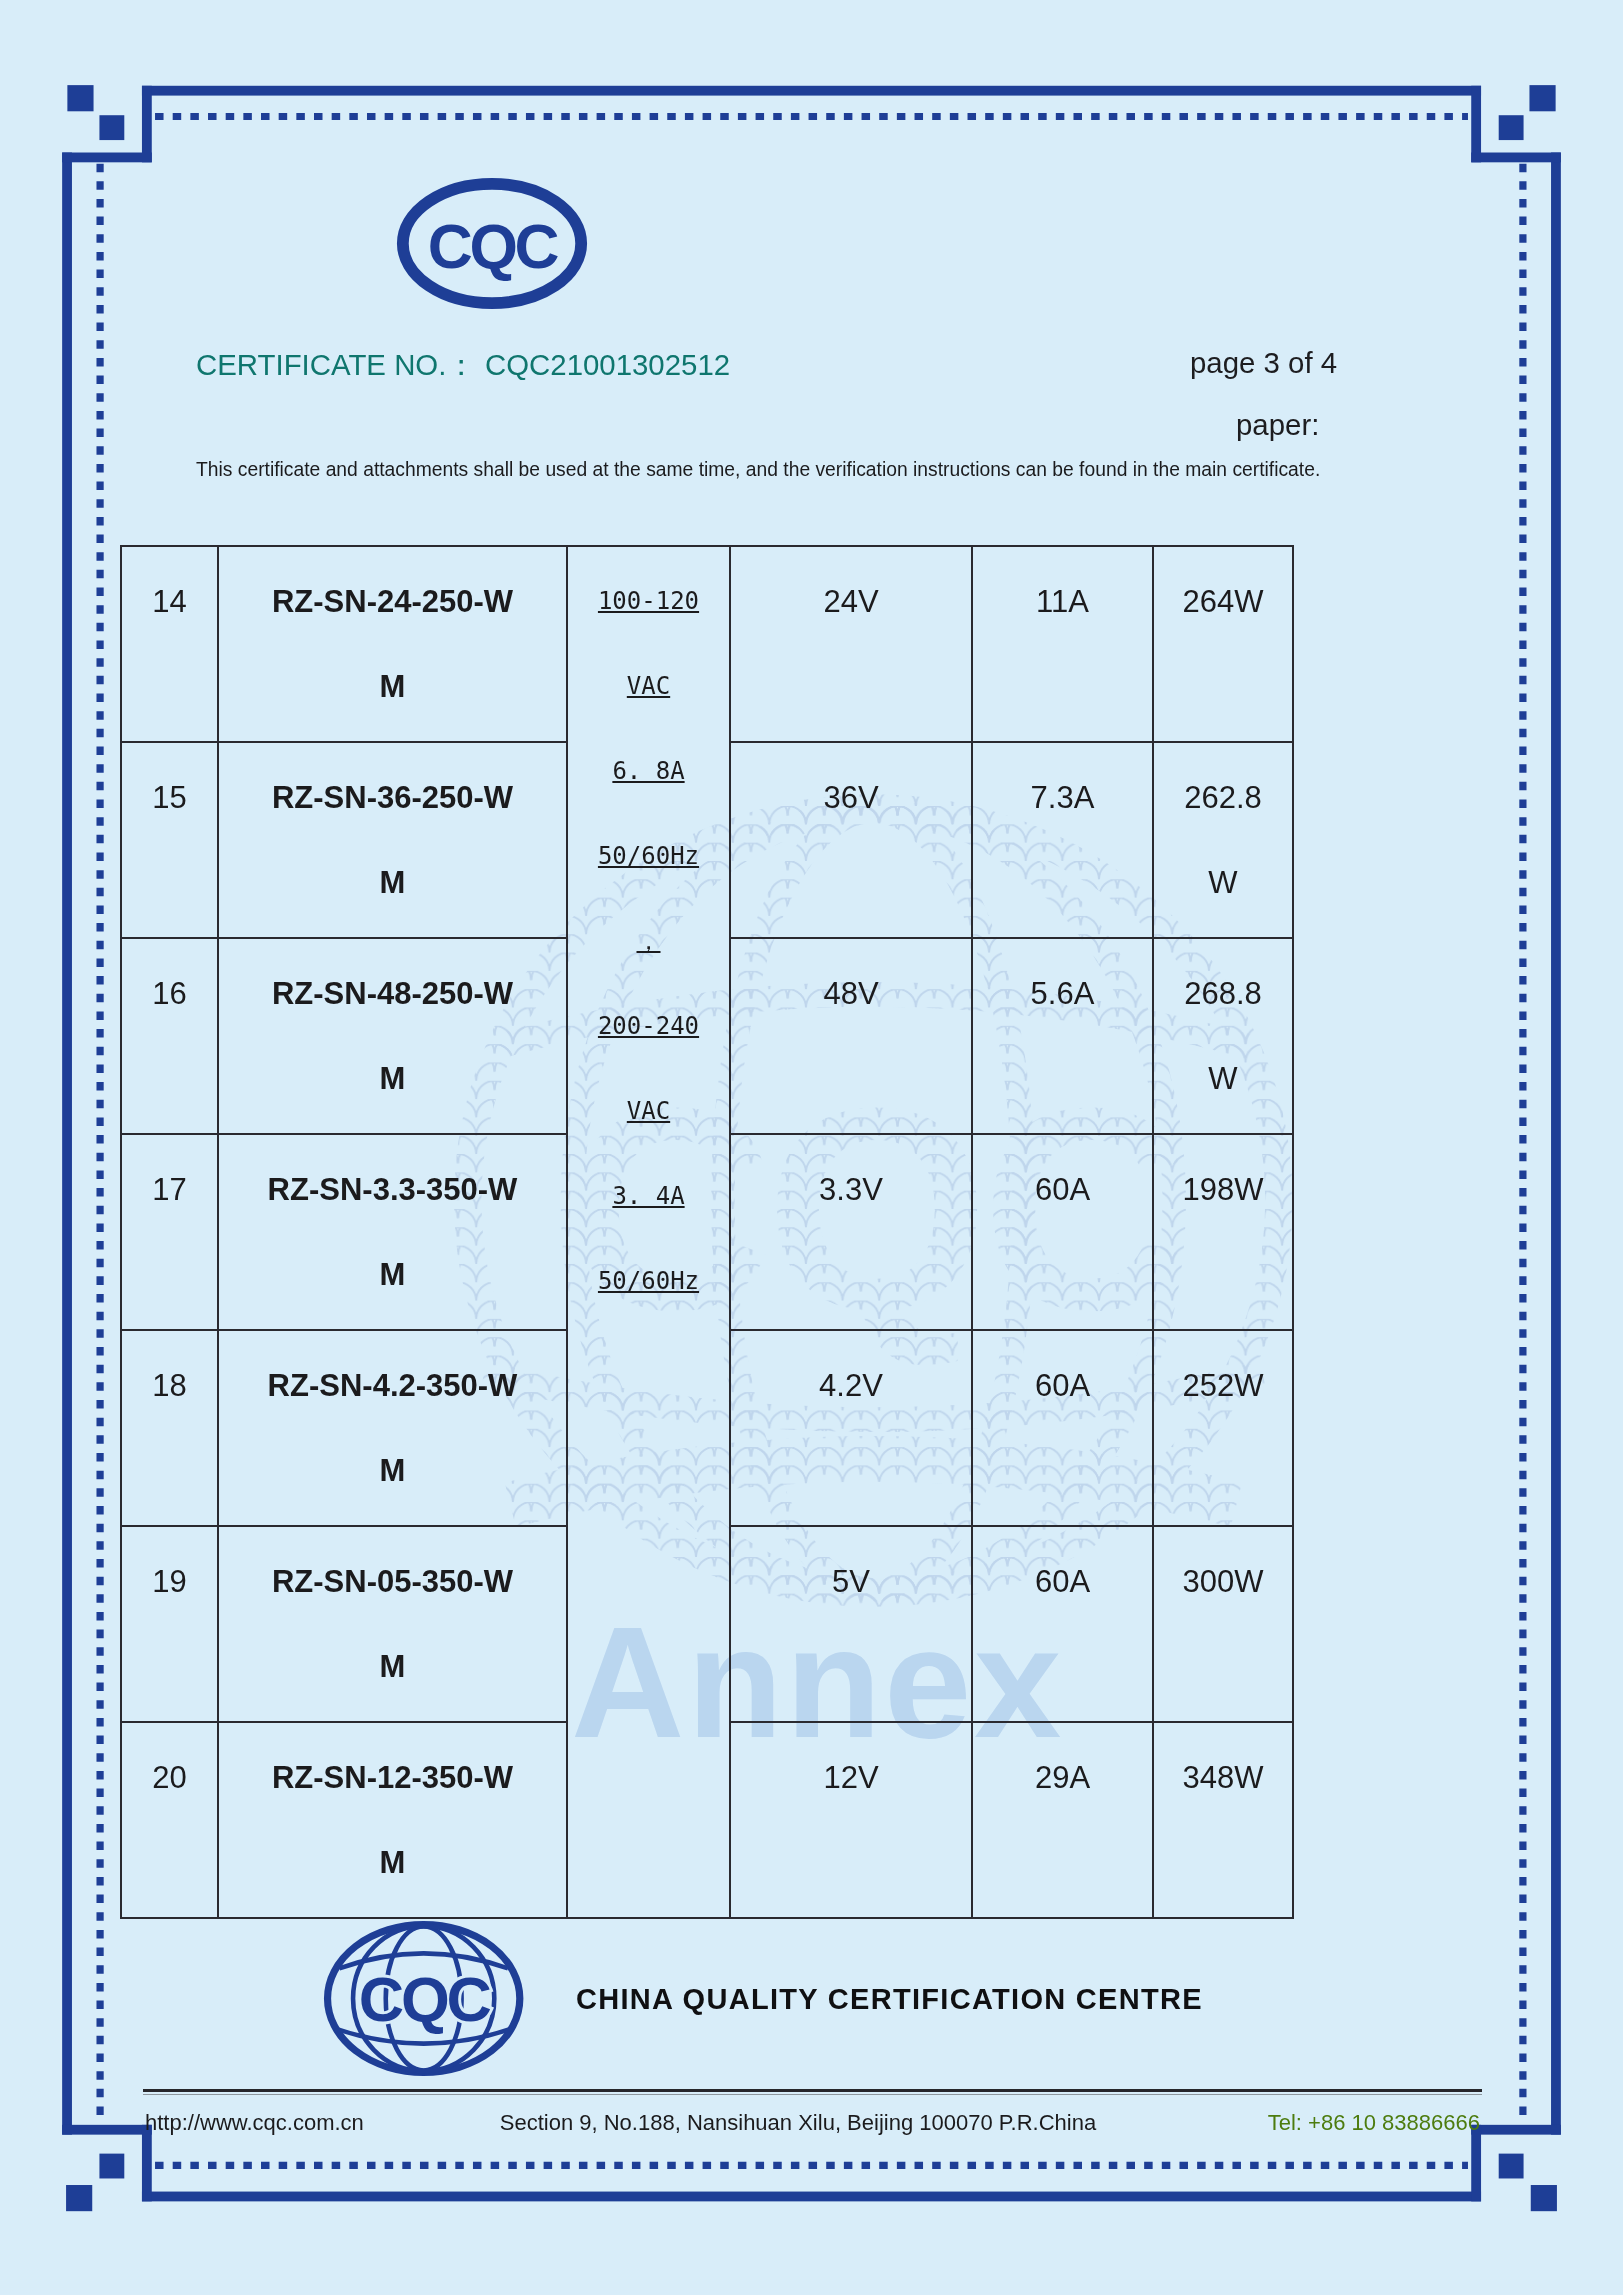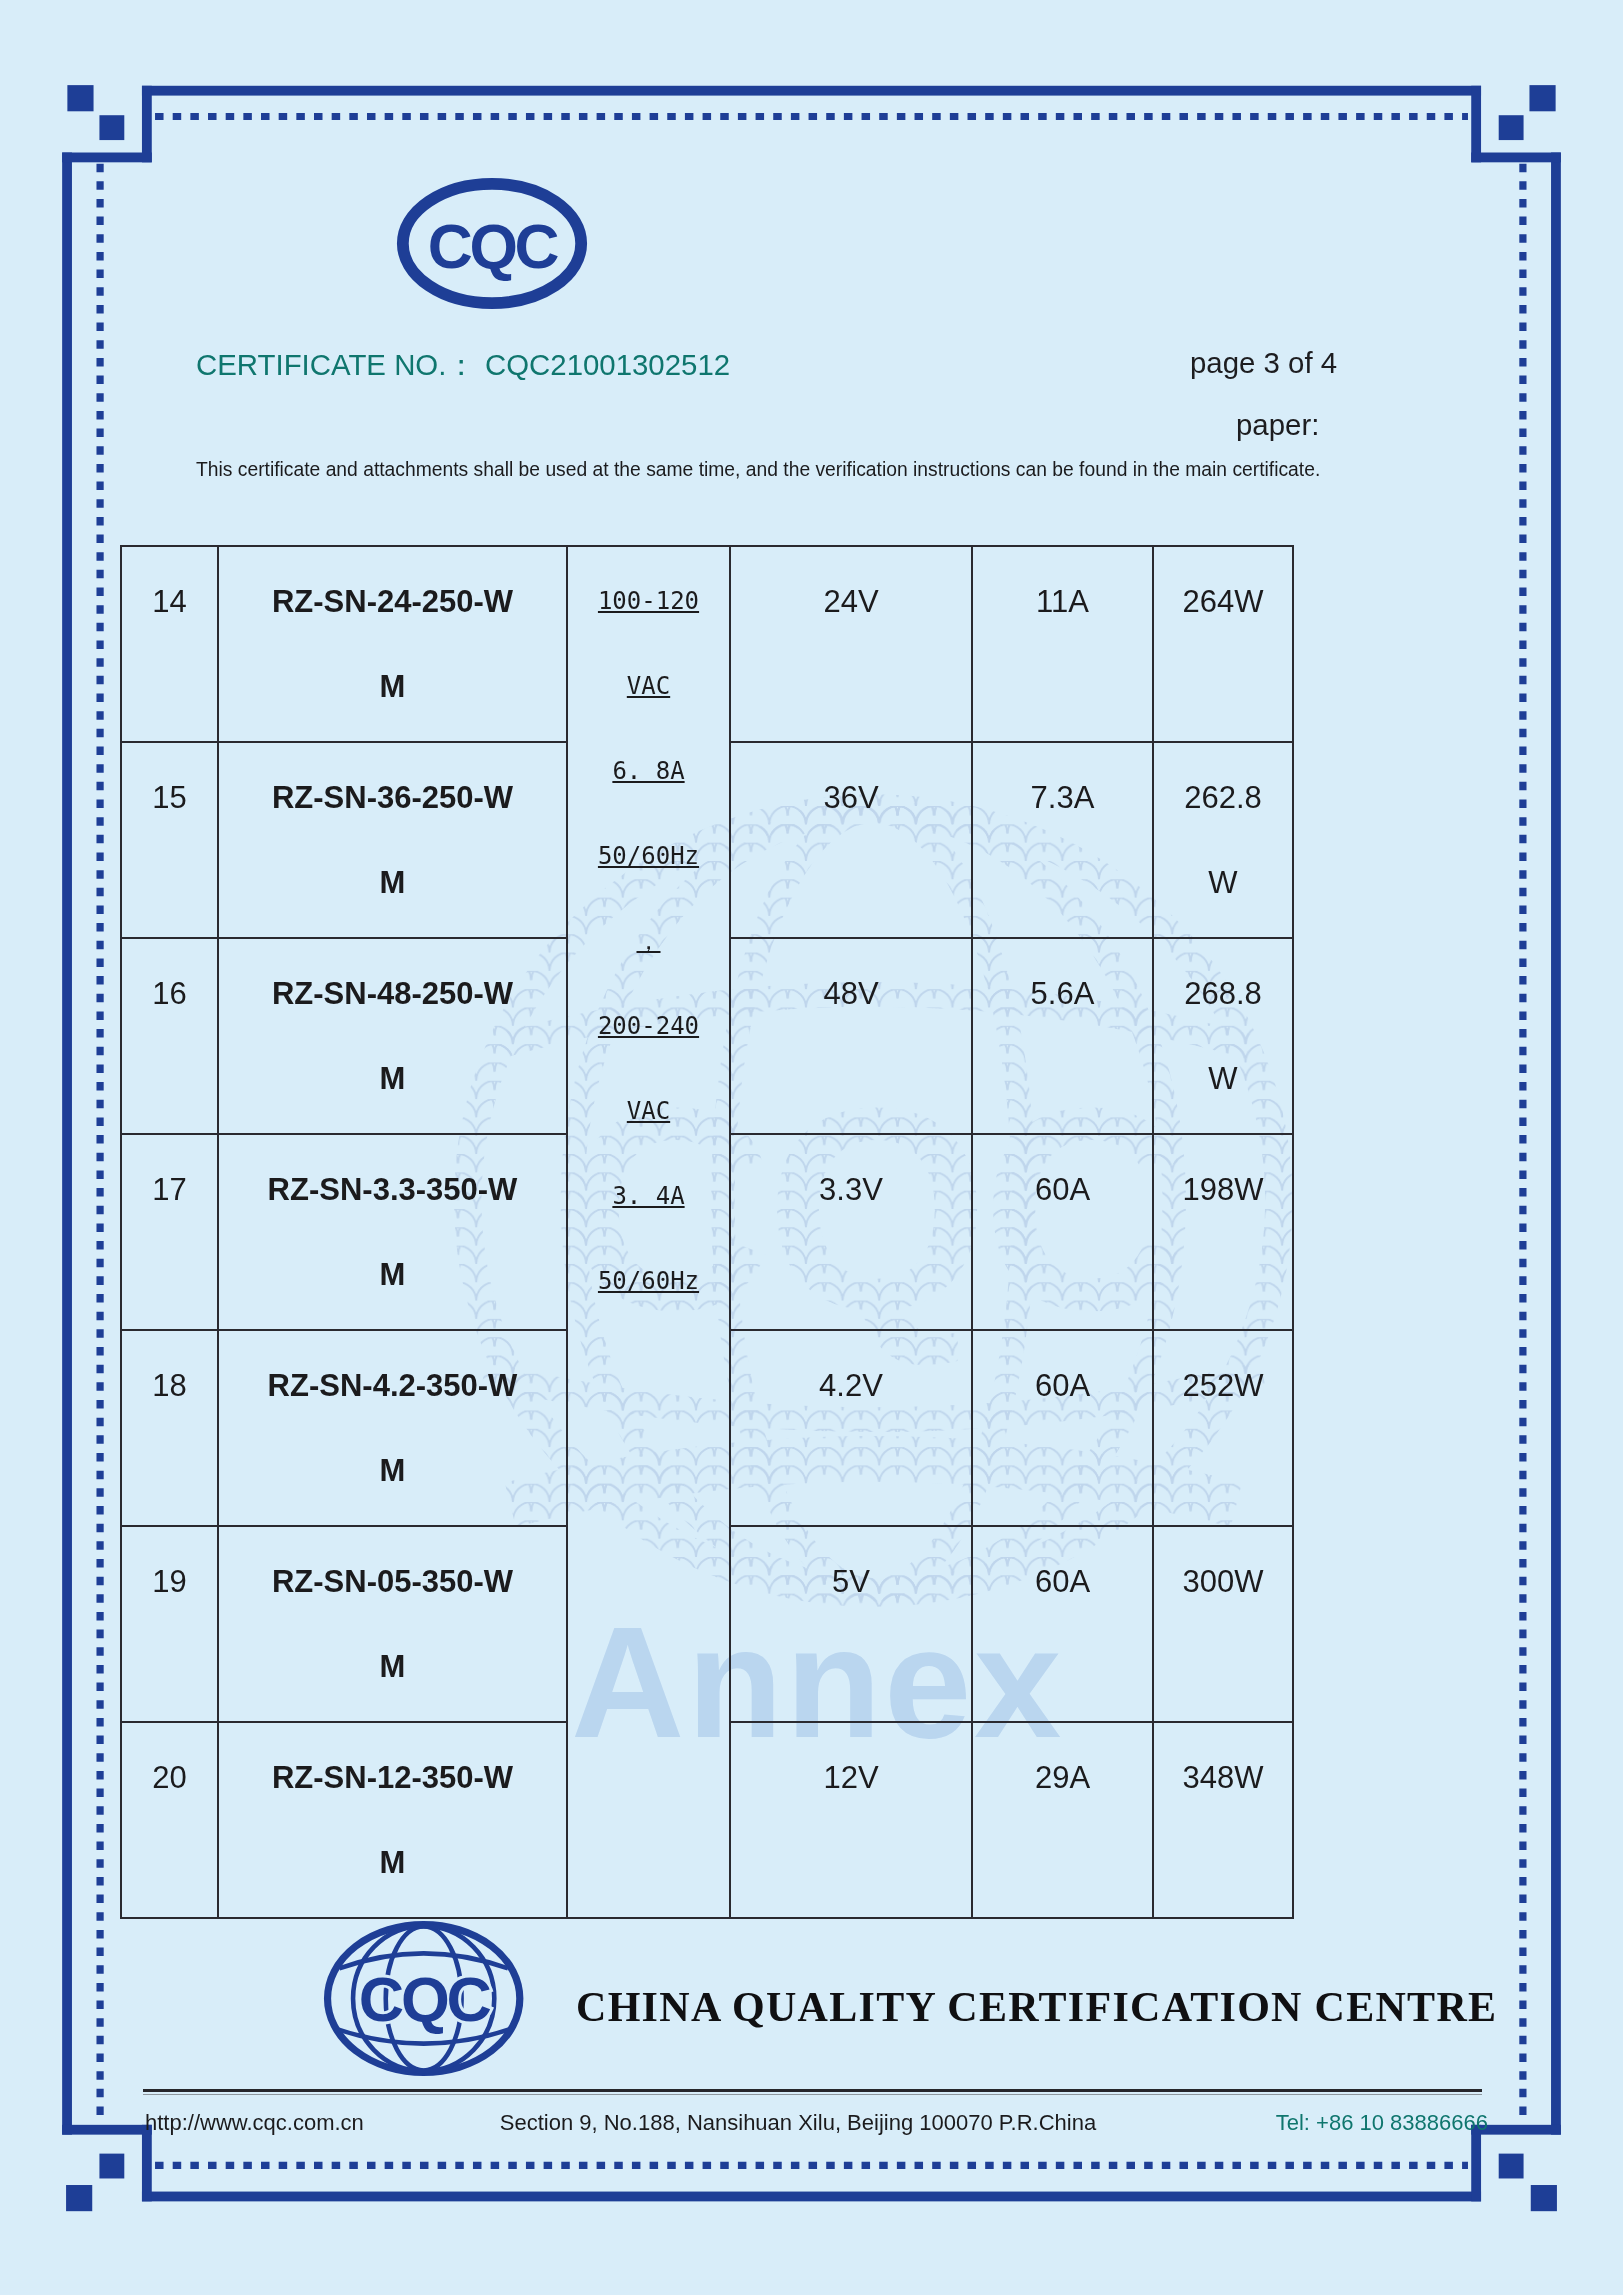--- a/index.html
+++ b/index.html
@@ -52,29 +52,29 @@
     white-space:pre-line;text-align:left;vertical-align:bottom;
     padding:0 3.9px 72px 10.5px;
     font-family:"DejaVu Sans Mono", monospace;
     font-size:24px;line-height:69px;text-decoration:underline;
   }
 
   
   .bottom-logo{position:absolute;left:321px;top:1916px;width:206px;height:165px;}
   .centre-name{
     position:absolute;left:576px;top:1983px;
-    font-size:42px;font-weight:800;letter-spacing:1.3px;color:#101012;font-family:Liberation Serif, serif;
+    font-size:29px;font-weight:800;letter-spacing:1.3px;color:#101012;
   }
 
   
   .footer-rule{position:absolute;left:143px;top:2089px;width:1339px;height:3.3px;background:#26262b;}
   .footer-rule::after{content:"";position:absolute;left:0;top:5.2px;width:100%;height:1.3px;background:#8e979e;}
   .footer-url{position:absolute;left:145px;top:2110px;font-size:22px;color:#1b1b1d;}
   .footer-address{position:absolute;left:798px;top:2110px;transform:translateX(-50%);font-size:22px;color:#1b1b1d;white-space:nowrap;}
-  .footer-tel{position:absolute;right:135px;top:2110px;font-size:22px;color:#0f766e;}
+  .footer-tel{position:absolute;right:143px;top:2110px;font-size:22px;color:#4d7c0f;}
 </style>
 </head>
 <body>
 
 <div class="page">
 
   <svg class="wm-svg" viewBox="0 0 2481 3508">
     <defs>
       <pattern id="scales" width="56" height="28" patternUnits="userSpaceOnUse">
         <path d="M0,28 a28,28 0 0 1 56,0" fill="none" stroke="#b9d0e9" stroke-width="3"></path>

